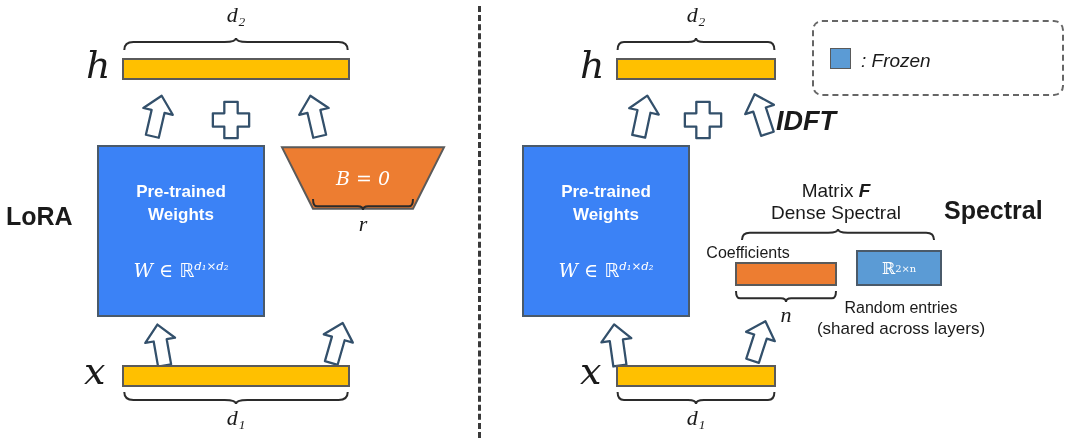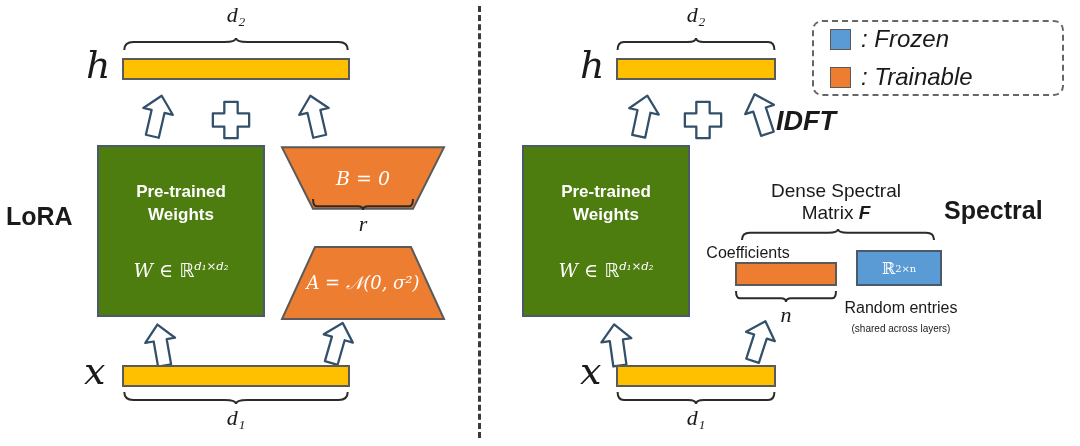--- a/index.html
+++ b/index.html
@@ -6,40 +6,40 @@
   #canvas{
     position:relative;width:1080px;height:446px;background:#ffffff;overflow:hidden;
     font-family:"Liberation Sans","DejaVu Sans",sans-serif;color:#1a1a1a;
   }
   .abs{position:absolute;}
   .math-xl{font-family:"DejaVu Serif","DejaVu Sans",serif;font-style:italic;font-size:38px;line-height:1;}
   .math-md{font-family:Liberation Serif, serif;font-style:italic;font-size:22px;line-height:1;text-align:center;}
   .method-label{font-weight:bold;font-size:25px;line-height:1;}
   .bar{background:#FFC000;border:2px solid #5a5a5a;box-sizing:border-box;}
   .blue-box{
-    background:#4d7c0f;border:2px solid #4a5a6a;box-sizing:border-box;
+    background:#3b82f6;border:2px solid #4a5a6a;box-sizing:border-box;
     display:flex;flex-direction:column;align-items:center;justify-content:center;
     color:#ffffff;text-align:center;
   }
   .blue-box .bl{font-size:17px;font-weight:bold;line-height:1.35;}
   .blue-box .wmath{margin-top:32px;font-family:"DejaVu Serif","DejaVu Sans",serif;font-style:italic;font-size:19px;}
   sup{font-size:0.62em;}
   .shape-label{
     position:absolute;inset:0;display:flex;align-items:center;justify-content:center;
     color:#ffffff;font-family:"DejaVu Serif","DejaVu Sans",serif;font-style:italic;font-size:19px;
   }
   .brace{stroke:#2b2b2b;stroke-width:2;fill:none;}
   .divider{border-left:3px dashed #3a3a3a;}
   .legend{
     border:2.5px dashed #666;border-radius:10px;box-sizing:border-box;
     display:flex;flex-direction:column;justify-content:center;gap:10px;padding:10px 16px;
   }
   .legend-row{display:flex;align-items:center;gap:10px;}
   .swatch{width:21px;height:21px;border:1.5px solid #5a5a5a;box-sizing:border-box;flex:0 0 auto;}
-  .legend-label{font-style:italic;font-size:24px;}
+  .legend-label{font-style:italic;font-size:19px;margin-top:6px;}
   .title-line{font-size:19px;line-height:22px;text-align:center;}
   .small-label{font-size:16px;text-align:center;line-height:21px;}
   .blue-chip{
     background:#5B9BD5;border:2px solid #4a5a6a;box-sizing:border-box;display:flex;align-items:center;justify-content:center;
     color:#fff;font-family:"DejaVu Serif","DejaVu Sans",serif;font-size:16px;
   }
   .idft{font-weight:bold;font-style:italic;font-size:27px;line-height:1;}
 </style>
 </head>
 <body>
@@ -76,26 +76,20 @@
       <polygon points="2,1 164,1 133,47 33,47" fill="#ED7D31" stroke="#5a5a5a" stroke-width="2" vector-effect="non-scaling-stroke"></polygon>
     </svg>
     <div class="shape-label">B = 0</div>
   </div>
 
   <svg class="abs" style="left:312px;top:198px;width:102px;height:13px;" viewBox="0 0 200 14" preserveAspectRatio="none">
     <path class="brace" vector-effect="non-scaling-stroke" d="M2 1 Q2 9 10 9 L90 9 Q100 9 100 13 Q100 9 110 9 L190 9 Q198 9 198 1"></path>
   </svg>
   <div class="abs math-md" style="left:339px;top:213px;width:48px;">r</div>
 
-  <div class="abs" style="left:280px;top:246px;width:166px;height:74px;">
-    <svg style="position:absolute;inset:0;width:100%;height:100%;" viewBox="0 0 166 74" preserveAspectRatio="none">
-      <polygon points="35,1 131,1 164,73 2,73" fill="#ED7D31" stroke="#5a5a5a" stroke-width="2" vector-effect="non-scaling-stroke"></polygon>
-    </svg>
-    <div class="shape-label" style="font-size:18px;">A = 𝒩(0, σ²)</div>
-  </div>
 
   <svg class="abs" style="left:144px;top:322px;width:34px;height:46px;transform:rotate(-10deg);" viewBox="0 0 36 48">
     <path d="M18 2 L34 19 L25 19 L25 46 L11 46 L11 19 L2 19 Z" fill="#ffffff" stroke="#33506B" stroke-width="2.4" stroke-linejoin="round"></path>
   </svg>
   <svg class="abs" style="left:320px;top:320px;width:34px;height:46px;transform:rotate(16deg);" viewBox="0 0 36 48">
     <path d="M18 2 L34 19 L25 19 L25 46 L11 46 L11 19 L2 19 Z" fill="#ffffff" stroke="#33506B" stroke-width="2.4" stroke-linejoin="round"></path>
   </svg>
 
   <div class="abs math-xl" style="left:84px;top:352px;">x</div>
   <div class="abs bar" style="left:122px;top:365px;width:228px;height:22px;"></div>
@@ -111,24 +105,20 @@
   <svg class="abs" style="left:616px;top:37px;width:160px;height:14px;" viewBox="0 0 200 14" preserveAspectRatio="none">
     <path class="brace" vector-effect="non-scaling-stroke" d="M2 13 Q2 5 10 5 L90 5 Q100 5 100 1 Q100 5 110 5 L190 5 Q198 5 198 13"></path>
   </svg>
   <div class="abs math-md" style="left:668px;top:4px;width:56px;">d₂</div>
 
   <div class="abs legend" style="left:812px;top:20px;width:252px;height:76px;">
     <div class="legend-row">
       <span class="swatch" style="background:#5B9BD5;"></span>
       <span class="legend-label">: Frozen</span>
     </div>
-    <div class="legend-row">
-      <span class="swatch" style="background:#ED7D31;"></span>
-      <span class="legend-label">: Trainable</span>
-    </div>
   </div>
 
   <svg class="abs" style="left:626px;top:92px;width:34px;height:48px;transform:rotate(12deg);" viewBox="0 0 36 48">
     <path d="M18 2 L34 19 L25 19 L25 46 L11 46 L11 19 L2 19 Z" fill="#ffffff" stroke="#33506B" stroke-width="2.4" stroke-linejoin="round"></path>
   </svg>
   <svg class="abs" style="left:682px;top:99px;width:42px;height:42px;" viewBox="0 0 44 44">
     <path d="M15 3 H29 V15 H41 V29 H29 V41 H15 V29 H3 V15 H15 Z" fill="#ffffff" stroke="#33506B" stroke-width="2.4" stroke-linejoin="round"></path>
   </svg>
   <svg class="abs" style="left:744px;top:90px;width:34px;height:48px;transform:rotate(-18deg);" viewBox="0 0 36 48">
     <path d="M18 2 L34 19 L25 19 L25 46 L11 46 L11 19 L2 19 Z" fill="#ffffff" stroke="#33506B" stroke-width="2.4" stroke-linejoin="round"></path>
@@ -137,41 +127,41 @@
 
   <div class="abs blue-box" style="left:522px;top:145px;width:168px;height:172px;">
     <div class="bl">Pre-trained</div>
     <div class="bl">Weights</div>
     <div class="wmath"><span>W ∈ ℝ</span><sup>d₁×d₂</sup></div>
   </div>
 
   <div class="abs method-label" style="left:944px;top:198px;">Spectral</div>
 
   <div class="abs" style="left:738px;top:180px;width:196px;">
+    <div class="title-line"><span>Matrix</span> <b><i><span>F</span></i></b></div>
     <div class="title-line">Dense Spectral</div>
-    <div class="title-line"><span>Matrix</span> <b><i><span>F</span></i></b></div>
   </div>
   <svg class="abs" style="left:740px;top:228px;width:196px;height:13px;" viewBox="0 0 200 14" preserveAspectRatio="none">
     <path class="brace" vector-effect="non-scaling-stroke" d="M2 13 Q2 5 10 5 L90 5 Q100 5 100 1 Q100 5 110 5 L190 5 Q198 5 198 13"></path>
   </svg>
 
   <div class="abs small-label" style="left:688px;top:242px;width:120px;">Coefficients</div>
   <div class="abs" style="left:735px;top:262px;width:102px;height:24px;background:#ED7D31;border:2px solid #5a5a5a;box-sizing:border-box;"></div>
   <svg class="abs" style="left:735px;top:290px;width:102px;height:13px;" viewBox="0 0 200 14" preserveAspectRatio="none">
     <path class="brace" vector-effect="non-scaling-stroke" d="M2 1 Q2 9 10 9 L90 9 Q100 9 100 13 Q100 9 110 9 L190 9 Q198 9 198 1"></path>
   </svg>
   <div class="abs math-md" style="left:762px;top:304px;width:48px;">n</div>
 
   <div class="abs blue-chip" style="left:856px;top:250px;width:86px;height:36px;">
     <span>ℝ</span>
       <sup>2×n</sup>
   </div>
   <div class="abs" style="left:806px;top:297px;width:190px;">
     <div class="small-label">Random entries</div>
-    <div class="small-label" style="font-size:10px;">(shared across layers)</div>
+    <div class="small-label" style="font-size:17px;">(shared across layers)</div>
   </div>
 
   <svg class="abs" style="left:600px;top:322px;width:34px;height:46px;transform:rotate(-8deg);" viewBox="0 0 36 48">
     <path d="M18 2 L34 19 L25 19 L25 46 L11 46 L11 19 L2 19 Z" fill="#ffffff" stroke="#33506B" stroke-width="2.4" stroke-linejoin="round"></path>
   </svg>
   <svg class="abs" style="left:742px;top:318px;width:34px;height:46px;transform:rotate(18deg);" viewBox="0 0 36 48">
     <path d="M18 2 L34 19 L25 19 L25 46 L11 46 L11 19 L2 19 Z" fill="#ffffff" stroke="#33506B" stroke-width="2.4" stroke-linejoin="round"></path>
   </svg>
 
   <div class="abs math-xl" style="left:580px;top:352px;">x</div>

